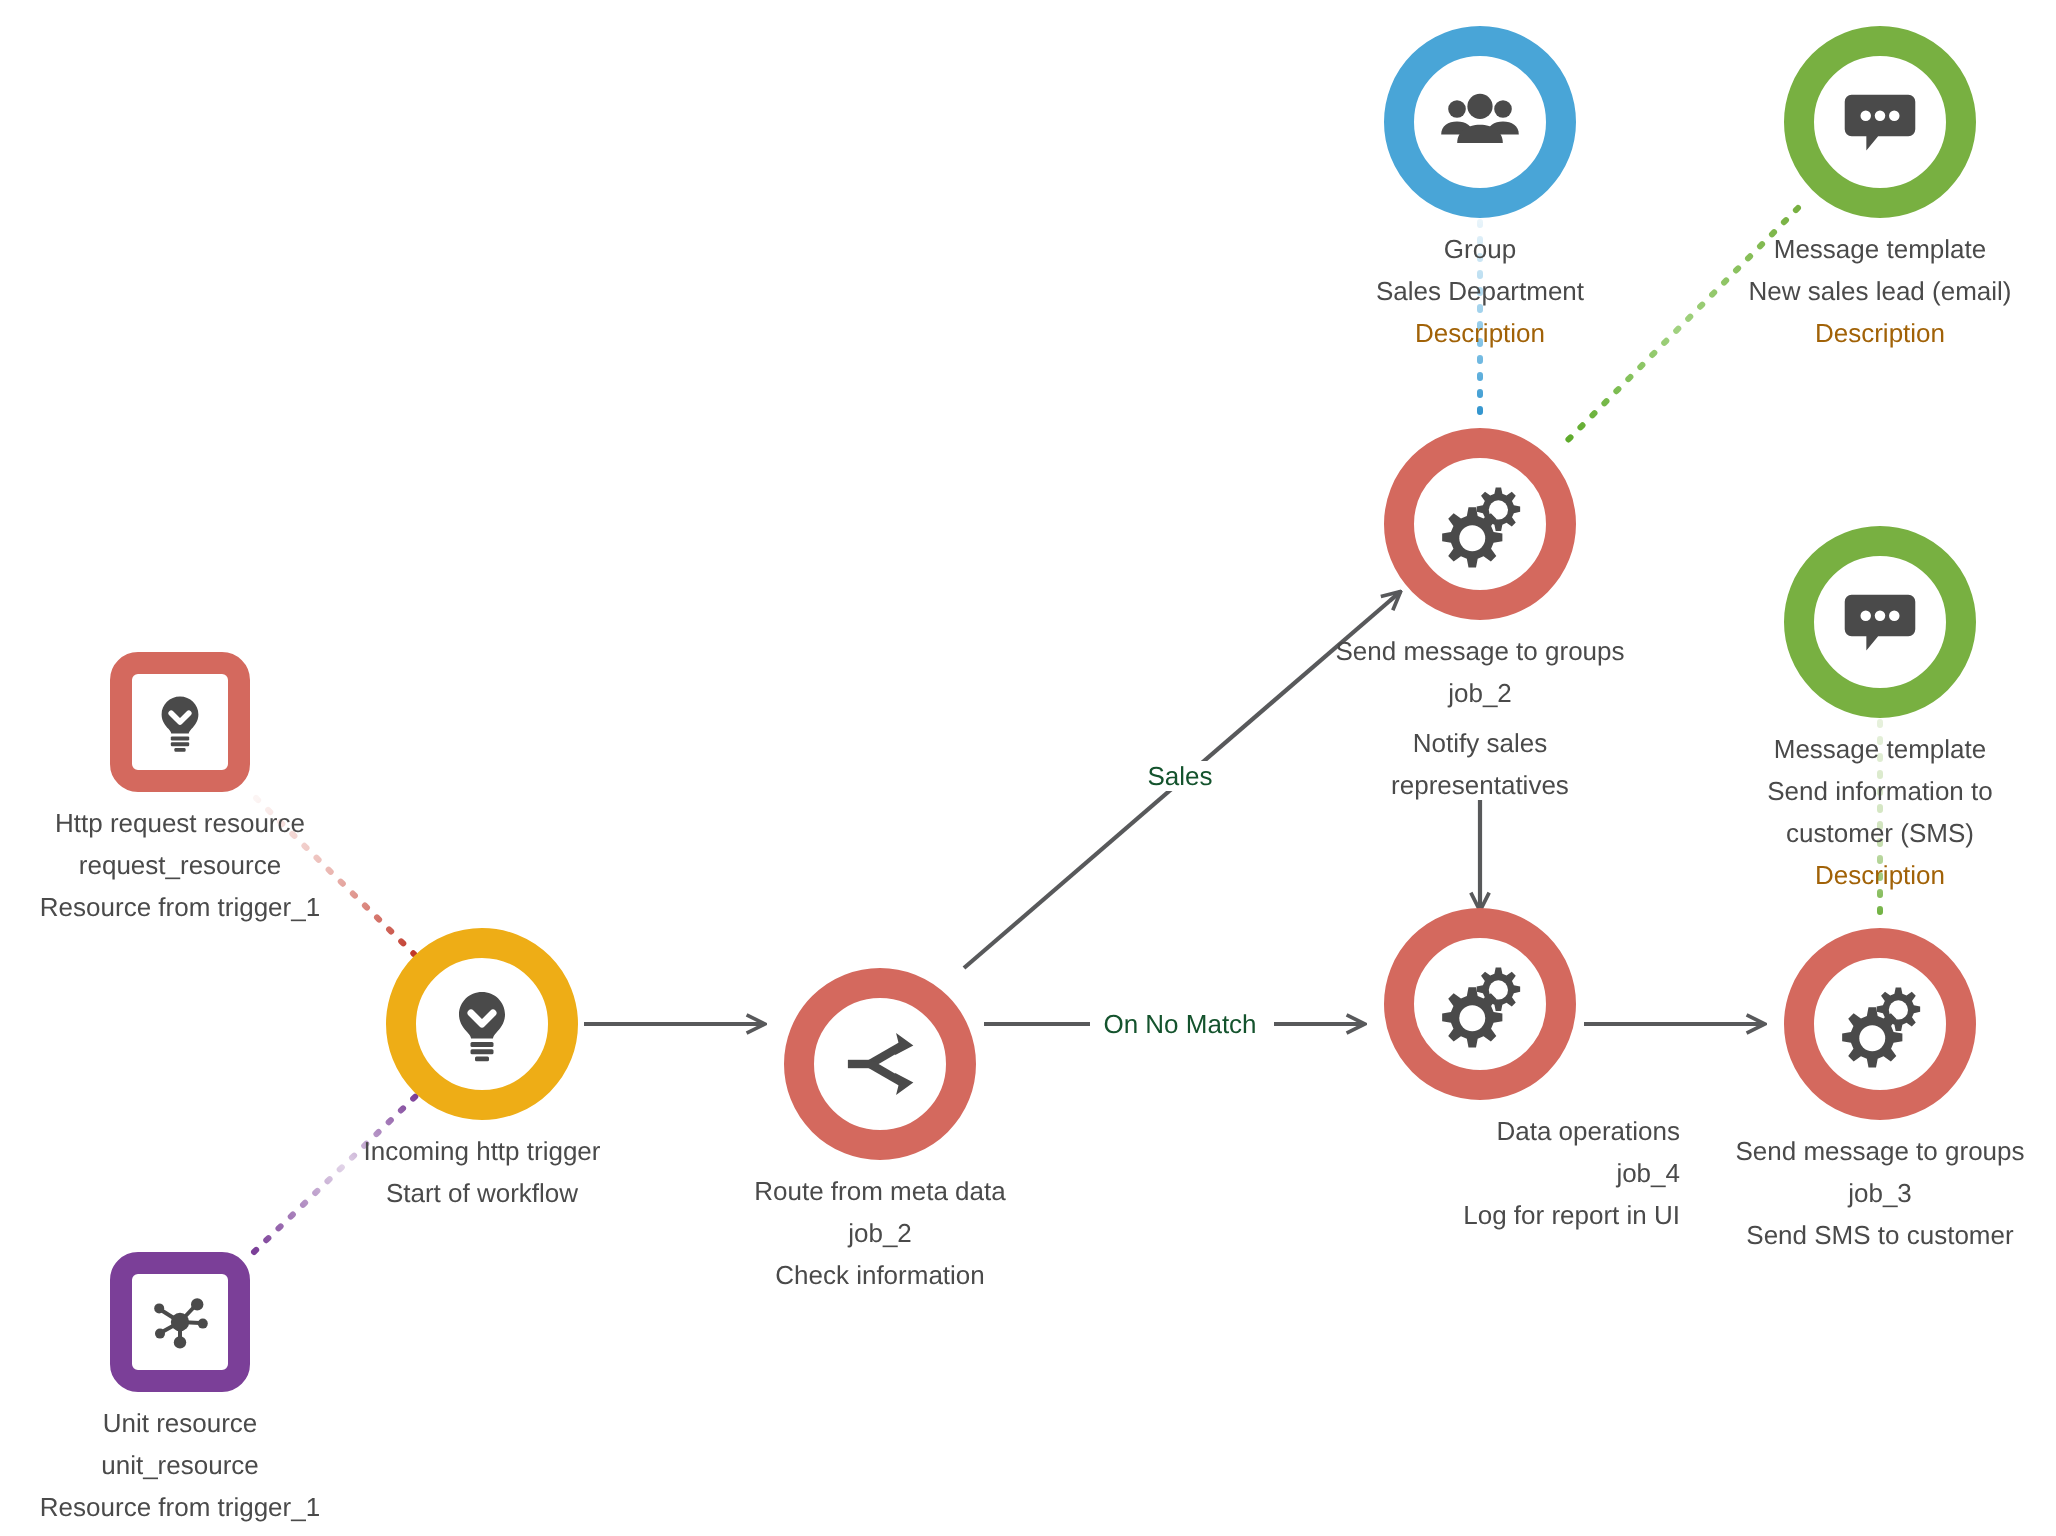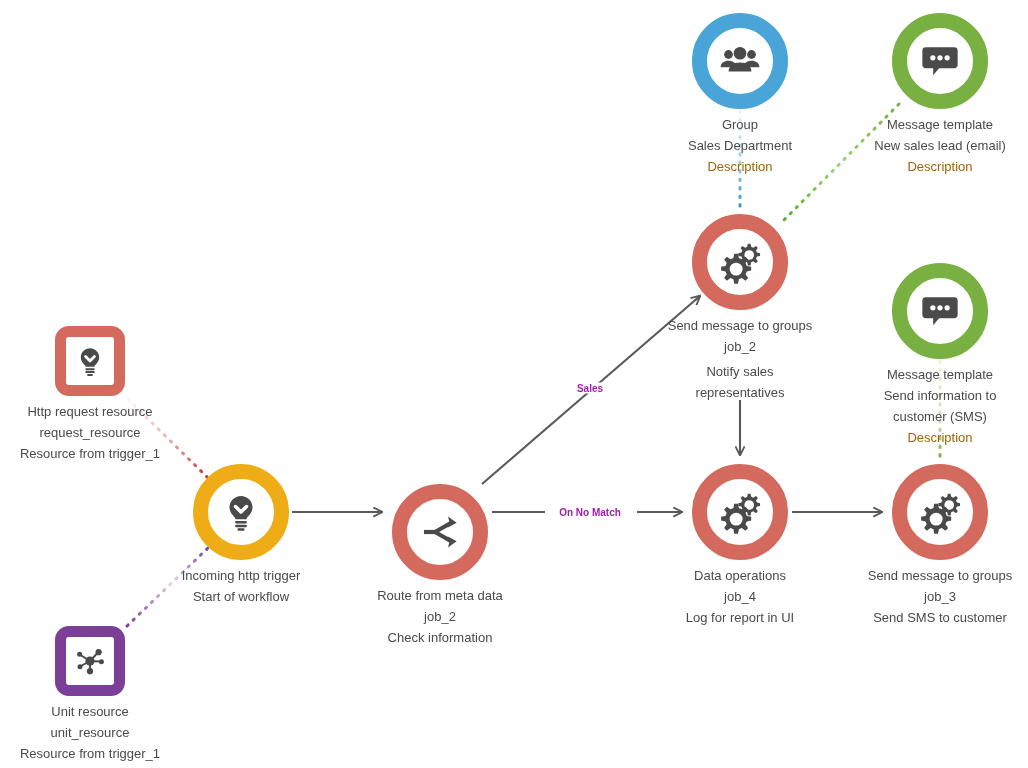--- a/index.html
+++ b/index.html
@@ -96,23 +96,23 @@
     white-space: nowrap;
   }
   .lbl.wrap { white-space: normal; }
   .lbl.muted {
     color: #a16207;
   }
 
   
   .edge-label {
     position: absolute;
-    font-size: 10px;
-    font-weight: bold;
-    color: #a21caf;
+    font-size: 13px;
+    font-weight: normal;
+    color: #14532d;
     background: #ffffff;
     padding: 0 6px;
     white-space: nowrap;
     transform: translate(-50%, -50%);
     z-index: 6;
   }
 </style>
 </head>
 <body>
 
@@ -288,21 +288,21 @@
         </svg>
       </div>
     </div>
     <div class="labels">
       <div class="lbl">Send message to groups</div>
       <div class="lbl">job_2</div>
       <div class="lbl wrap" style="width:130px; margin:4px auto;text-align:center;">Notify sales representatives</div>
     </div>
   </div>
 
-  <div class="node" style="left:740px; top:464px;">
+  <div class="node" style="left:740px; top:454px;text-align:right;">
     <div class="shape-wrap">
       <div class="ring big" style="border-color:#d4695e;">
         <svg class="icon-svg" width="46" height="46" viewBox="0 0 44 44">
           <g fill="#4a4a4a">
             <path d="M29.5 4.5 l2.6 .0 .6 3.0 2.0 .9 2.5-1.8 1.9 1.9 -1.8 2.5 .9 2.0 3.0 .6 0 2.6 -3.0 .6 -.9 2.0 1.8 2.5 -1.9 1.9 -2.5-1.8 -2.0 .9 -.6 3.0 -2.6 0 -.6-3.0 -2.0-.9 -2.5 1.8 -1.9-1.9 1.8-2.5 -.9-2.0 -3.0-.6 0-2.6 3.0-.6 .9-2.0 -1.8-2.5 1.9-1.9 2.5 1.8 2.0-.9z"></path>
             <circle cx="30.8" cy="15.3" r="4.6" fill="#ffffff"></circle>
             <path d="M16.5 14 l3.6 0 .8 4.2 2.8 1.2 3.5-2.5 2.6 2.6 -2.5 3.5 1.2 2.8 4.2 .8 0 3.6 -4.2 .8 -1.2 2.8 2.5 3.5 -2.6 2.6 -3.5-2.5 -2.8 1.2 -.8 4.2 -3.6 0 -.8-4.2 -2.8-1.2 -3.5 2.5 -2.6-2.6 2.5-3.5 -1.2-2.8 -4.2-.8 0-3.6 4.2-.8 1.2-2.8 -2.5-3.5 2.6-2.6 3.5 2.5 2.8-1.2z"></path>
             <circle cx="18.3" cy="28.8" r="6.2" fill="#ffffff"></circle>
           </g>
         </svg>

